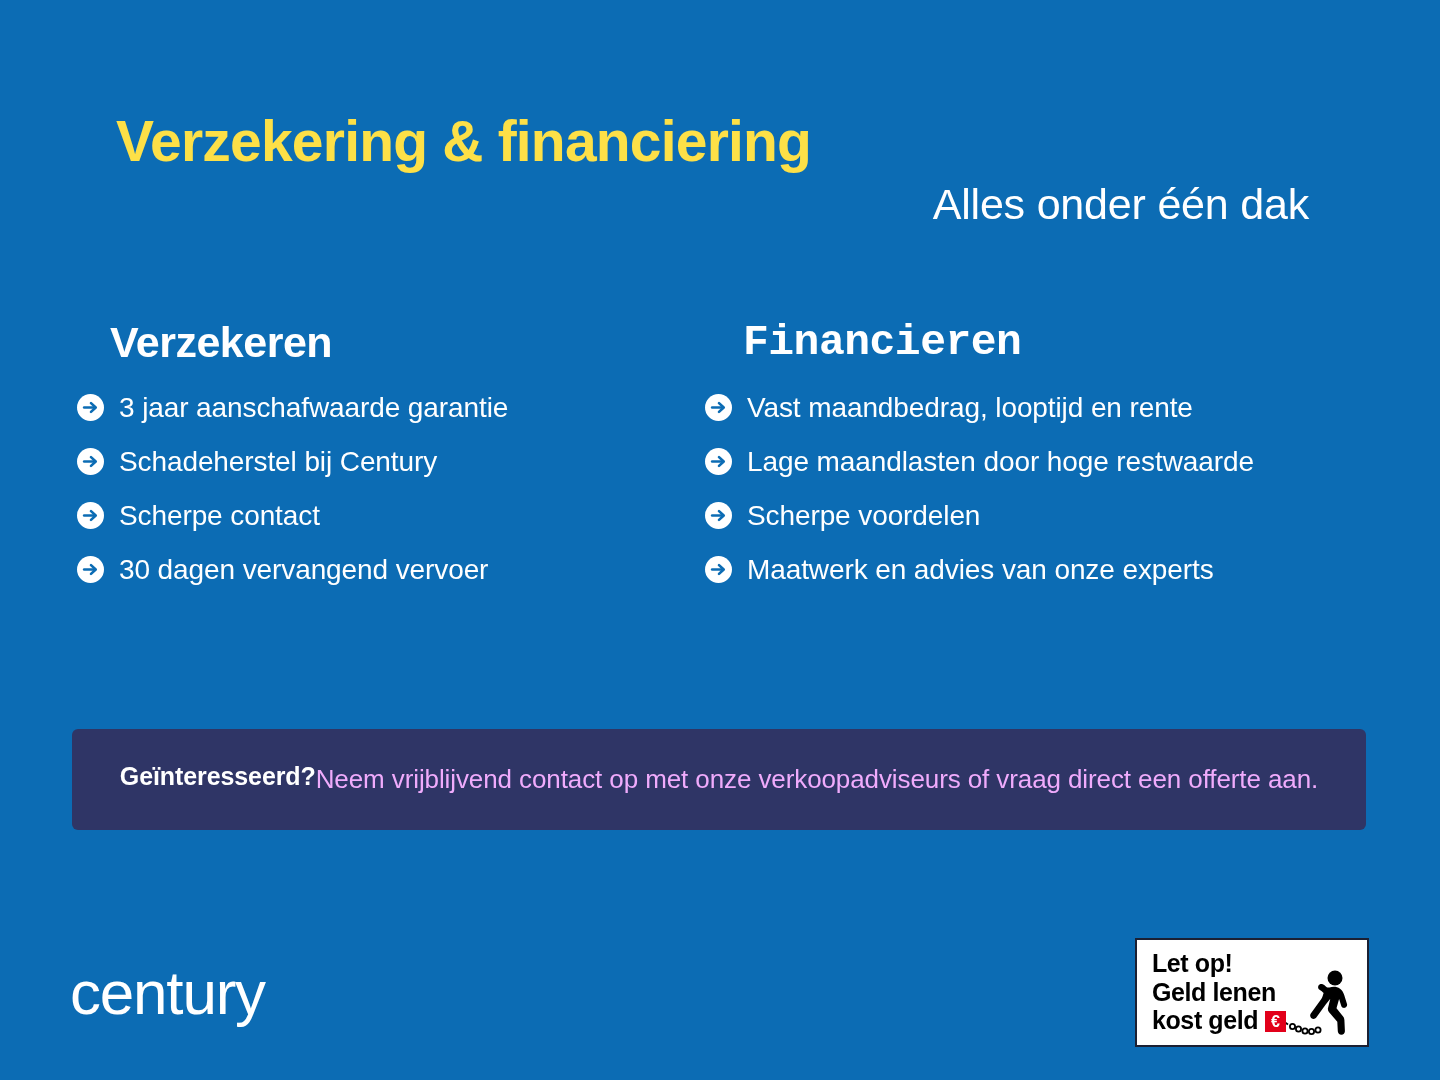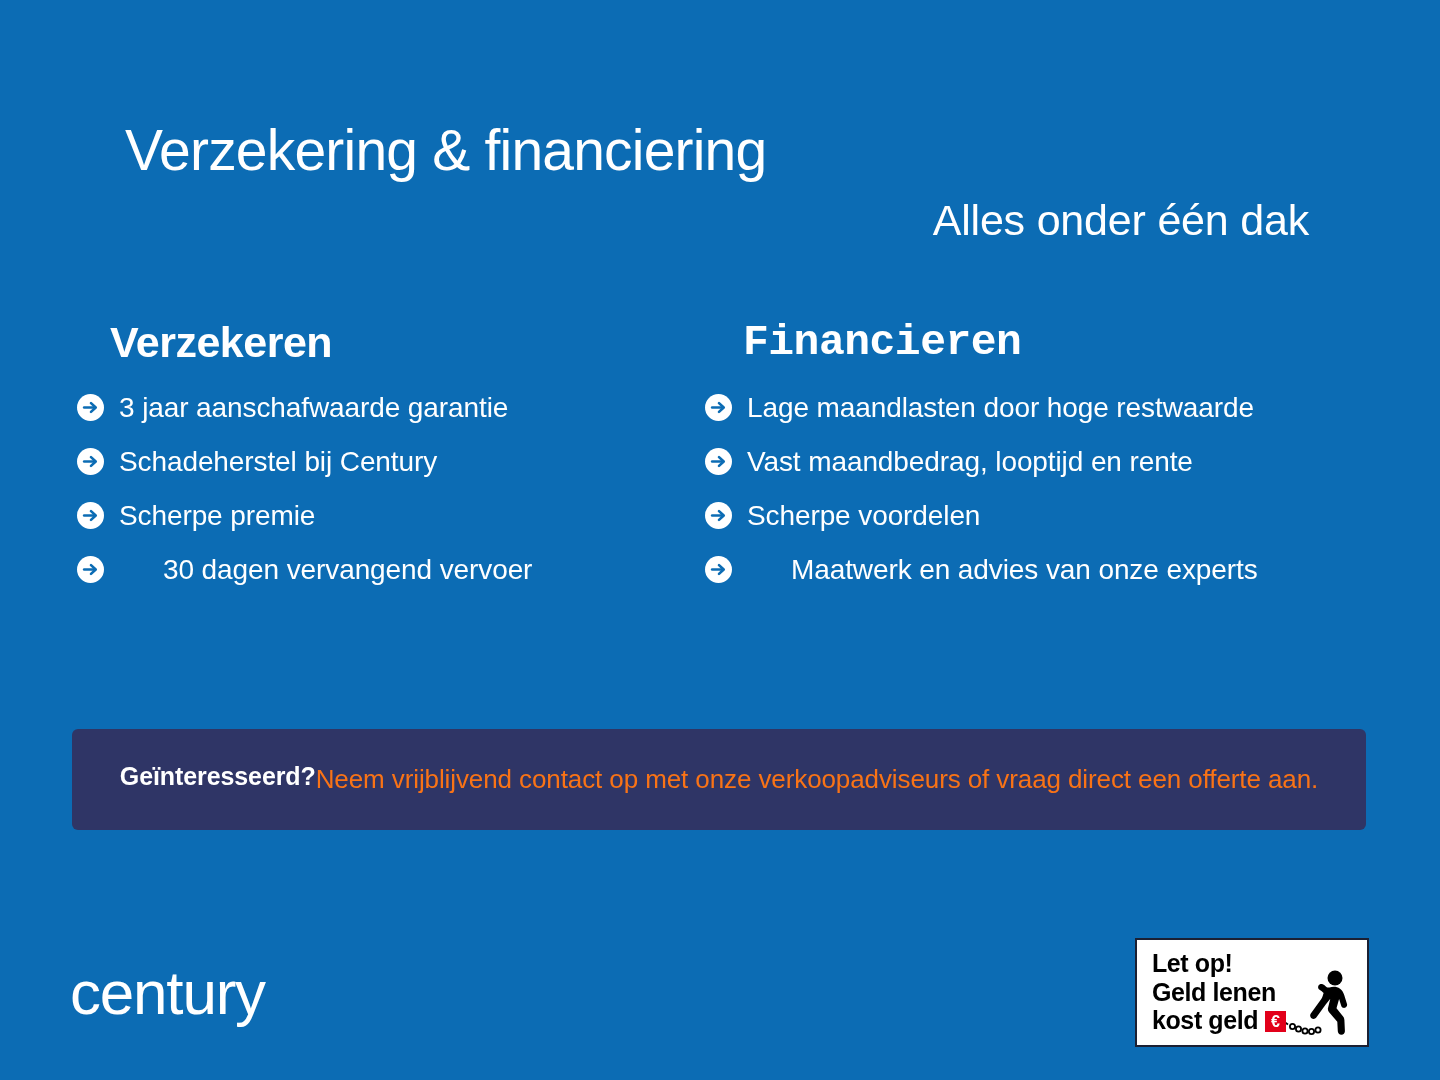--- a/index.html
+++ b/index.html
@@ -25,25 +25,25 @@
 
   
   .header {
     position: absolute;
     left: 109px;
     top: 104px;
     width: 1200px;
   }
   .title {
     font-size: 57px;
-    font-weight: normal;
-    color: #ffffff;
+    font-weight: bold;
+    color: #fde047;
     letter-spacing: -0.8px;
     line-height: 1.06;
-    margin: 16px;
+    margin: 7px;
     white-space: nowrap;
   }
   .subtitle {
     font-size: 43px;
     font-weight: 300;
     color: #ffffff;
     letter-spacing: -0.2px;
     line-height: 1.12;
     margin: 9px 0 0 0;
     white-space: nowrap;
@@ -79,21 +79,21 @@
   .feature-list {
     list-style: none;
     margin: 0;
     padding: 0;
   }
   .feature-item {
     display: flex;
     margin-bottom: 26px;
     white-space: nowrap;
   }
-  .feature-item:last-child { margin-bottom: 0; gap: 44px; }
+  .feature-item:last-child { margin-bottom: 0; }
 
   .arrow-icon {
     flex: 0 0 auto;
     width: 27px;
     height: 27px;
     margin-right: 15px;
     display: block;
   }
   .feature-text {
     font-size: 28px;
@@ -120,21 +120,21 @@
   .cta-title {
     font-size: 25px;
     font-weight: bold;
     color: #ffffff;
     letter-spacing: -0.1px;
     margin: 0 0 7px 0;
   }
   .cta-text {
     font-size: 26px;
     font-weight: 300;
-    color: #f97316;
+    color: #f0abfc;
     letter-spacing: -0.1px;
     margin: 0;
     white-space: nowrap;
   }
 
   
   .logo {
     position: absolute;
     left: 70px;
     top: 962px;
@@ -211,21 +211,21 @@
             <path d="M16.6 10.8L22.2 16l-5.6 5.2" stroke="#0c6cb4" stroke-width="3.1" stroke-linecap="round" stroke-linejoin="round" fill="none"></path>
           </svg>
           <span class="feature-text">Schadeherstel bij Century</span>
         </li>
         <li class="feature-item">
           <svg class="arrow-icon" viewBox="0 0 32 32">
             <circle cx="16" cy="16" r="16" fill="#ffffff"></circle>
             <path d="M8.5 16h11.2" stroke="#0c6cb4" stroke-width="3.1" stroke-linecap="round" fill="none"></path>
             <path d="M16.6 10.8L22.2 16l-5.6 5.2" stroke="#0c6cb4" stroke-width="3.1" stroke-linecap="round" stroke-linejoin="round" fill="none"></path>
           </svg>
-          <span class="feature-text">Scherpe premie</span>
+          <span class="feature-text">Scherpe contact</span>
         </li>
         <li class="feature-item">
           <svg class="arrow-icon" viewBox="0 0 32 32">
             <circle cx="16" cy="16" r="16" fill="#ffffff"></circle>
             <path d="M8.5 16h11.2" stroke="#0c6cb4" stroke-width="3.1" stroke-linecap="round" fill="none"></path>
             <path d="M16.6 10.8L22.2 16l-5.6 5.2" stroke="#0c6cb4" stroke-width="3.1" stroke-linecap="round" stroke-linejoin="round" fill="none"></path>
           </svg>
           <span class="feature-text">30 dagen vervangend vervoer</span>
         </li>
       </ul>
@@ -233,29 +233,29 @@
 
     <div class="column right">
       <h2 class="col-heading">Financieren</h2>
       <ul class="feature-list">
         <li class="feature-item">
           <svg class="arrow-icon" viewBox="0 0 32 32">
             <circle cx="16" cy="16" r="16" fill="#ffffff"></circle>
             <path d="M8.5 16h11.2" stroke="#0c6cb4" stroke-width="3.1" stroke-linecap="round" fill="none"></path>
             <path d="M16.6 10.8L22.2 16l-5.6 5.2" stroke="#0c6cb4" stroke-width="3.1" stroke-linecap="round" stroke-linejoin="round" fill="none"></path>
           </svg>
+          <span class="feature-text">Vast maandbedrag, looptijd en rente</span>
+        </li>
+        <li class="feature-item">
+          <svg class="arrow-icon" viewBox="0 0 32 32">
+            <circle cx="16" cy="16" r="16" fill="#ffffff"></circle>
+            <path d="M8.5 16h11.2" stroke="#0c6cb4" stroke-width="3.1" stroke-linecap="round" fill="none"></path>
+            <path d="M16.6 10.8L22.2 16l-5.6 5.2" stroke="#0c6cb4" stroke-width="3.1" stroke-linecap="round" stroke-linejoin="round" fill="none"></path>
+          </svg>
           <span class="feature-text">Lage maandlasten door hoge restwaarde</span>
-        </li>
-        <li class="feature-item">
-          <svg class="arrow-icon" viewBox="0 0 32 32">
-            <circle cx="16" cy="16" r="16" fill="#ffffff"></circle>
-            <path d="M8.5 16h11.2" stroke="#0c6cb4" stroke-width="3.1" stroke-linecap="round" fill="none"></path>
-            <path d="M16.6 10.8L22.2 16l-5.6 5.2" stroke="#0c6cb4" stroke-width="3.1" stroke-linecap="round" stroke-linejoin="round" fill="none"></path>
-          </svg>
-          <span class="feature-text">Vast maandbedrag, looptijd en rente</span>
         </li>
         <li class="feature-item">
           <svg class="arrow-icon" viewBox="0 0 32 32">
             <circle cx="16" cy="16" r="16" fill="#ffffff"></circle>
             <path d="M8.5 16h11.2" stroke="#0c6cb4" stroke-width="3.1" stroke-linecap="round" fill="none"></path>
             <path d="M16.6 10.8L22.2 16l-5.6 5.2" stroke="#0c6cb4" stroke-width="3.1" stroke-linecap="round" stroke-linejoin="round" fill="none"></path>
           </svg>
           <span class="feature-text">Scherpe voordelen</span>
         </li>
         <li class="feature-item">

